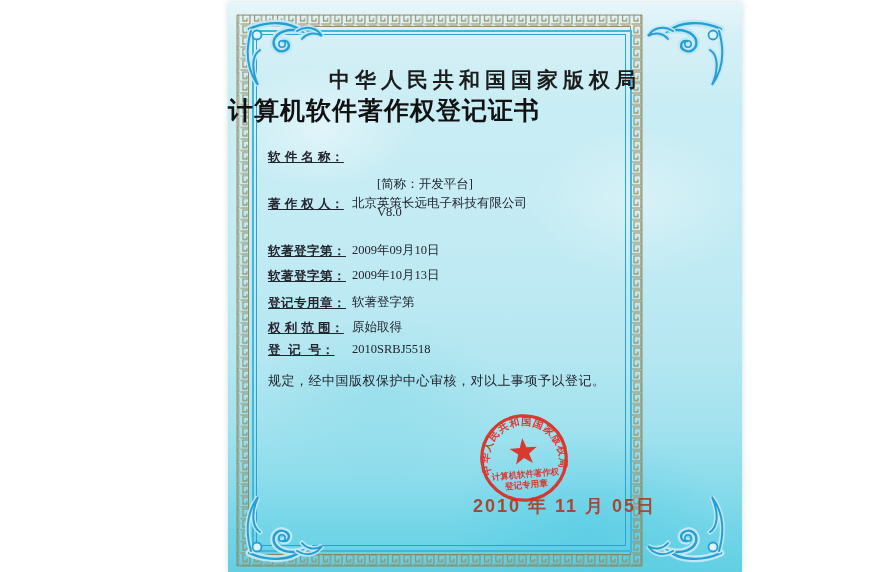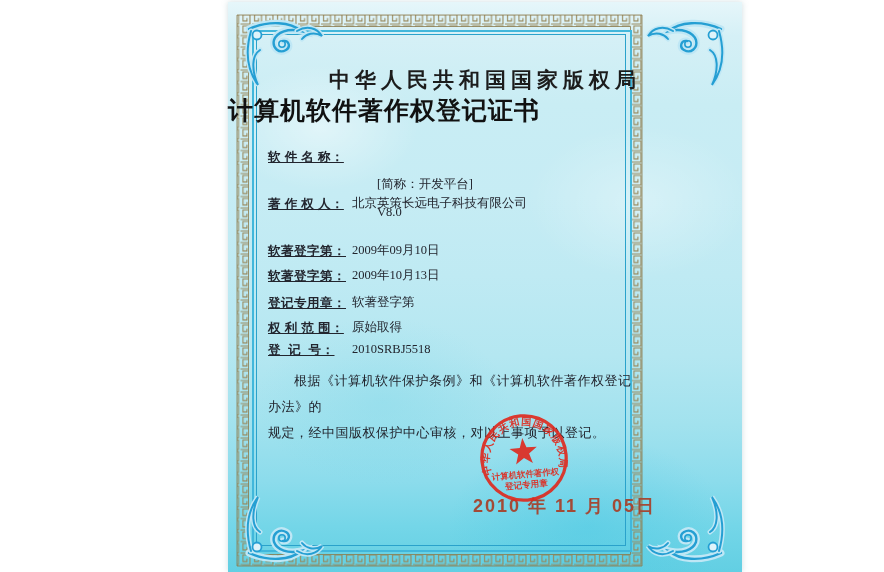--- a/index.html
+++ b/index.html
@@ -170,21 +170,20 @@
     <div class="row" style="top:318px">
       <span class="lbl">权 利 范 围：</span>
       <span class="val">原始取得</span>
     </div>
     <div class="row" style="top:340px">
       <span class="lbl">登  记  号：</span>
       <span class="val">2010SRBJ5518</span>
     </div>
 
     <div class="statement">
-      <p class="l1">根据《计算机软件保护条例》和《计算机软件著作权登记办法》的</p>
       <p class="l2">规定，经中国版权保护中心审核，对以上事项予以登记。</p>
     </div>
 
     <div class="date">2010 年 11 月 05日</div>
 
     <svg class="seal" viewBox="0 0 96 96" aria-hidden="false">
       <defs>
         <path id="sealArc" d="M 12.8,62 A 37,37 0 1 1 83.2,62" fill="none"></path>
       </defs>
       <circle cx="48" cy="48" r="44" fill="none" stroke="#e0281c" stroke-width="3.4"></circle>

